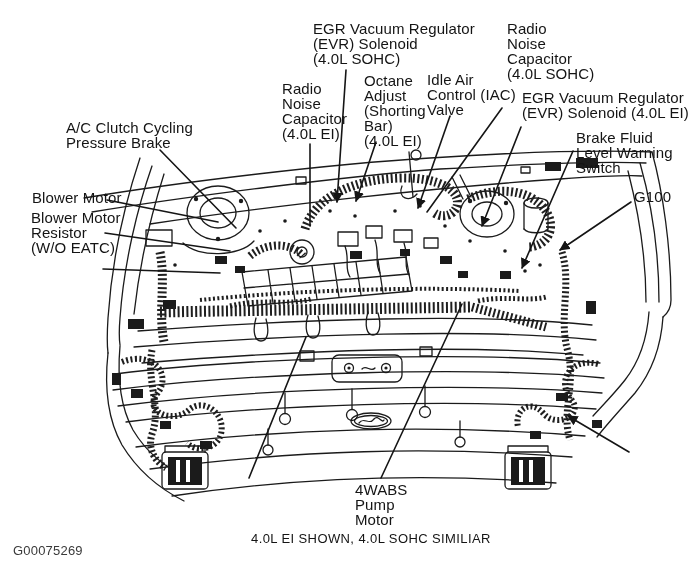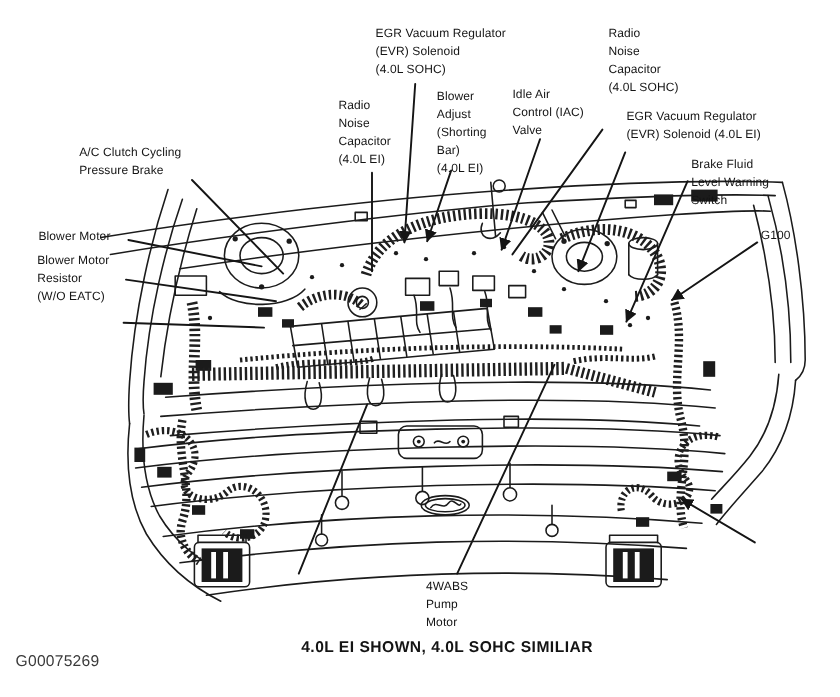--- a/index.html
+++ b/index.html
@@ -2,24 +2,24 @@
 <html><head>
 <meta charset="utf-8">
 <style>
   html,body{margin:0;padding:0;background:#ffffff;}
   .stage{
     position:relative;width:700px;height:581px;background:#ffffff;overflow:hidden;
     font-family:"Liberation Sans", sans-serif;color:#141414;
   }
   .stage svg{position:absolute;left:0;top:0;}
   .callout{
-    position:absolute;font-size:10px;line-height:15px;white-space:pre-line;
+    position:absolute;font-size:15px;line-height:15px;white-space:pre-line;
     color:#141414;letter-spacing:.1px;
   }
-  .caption{position:absolute;font-size:13px;letter-spacing:.4px;color:#141414;font-weight:bold;}
+  .caption{position:absolute;font-size:13px;letter-spacing:.4px;color:#141414;}
   .figcode{position:absolute;font-size:13px;color:#3a3a3a;letter-spacing:.2px;}
   .ink{stroke:#1b1b1b;fill:none;stroke-width:1.3;stroke-linecap:round;stroke-linejoin:round;}
   .fill{fill:#1b1b1b;stroke:none;}
   .rib{stroke:#1f1f1f;fill:none;stroke-linecap:butt;stroke-dasharray:2 2.4;}
   .lead{stroke:#151515;fill:none;stroke-width:1.6;stroke-linecap:round;}
 </style>
 </head>
 <body>
 
 <div class="stage">
@@ -216,21 +216,21 @@
 (EVR) Solenoid
 (4.0L SOHC)</div>
   <div class="callout" style="left:507px;top:21px">Radio
 Noise
 Capacitor
 (4.0L SOHC)</div>
   <div class="callout" style="left:282px;top:81px">Radio
 Noise
 Capacitor
 (4.0L EI)</div>
-  <div class="callout" style="left:364px;top:73px">Blower
+  <div class="callout" style="left:364px;top:73px">Octane
 Adjust
 (Shorting
 Bar)
 (4.0L EI)</div>
   <div class="callout" style="left:427px;top:72px">Idle Air
 Control (IAC)
 Valve</div>
   <div class="callout" style="left:522px;top:90px">EGR Vacuum Regulator
 (EVR) Solenoid (4.0L EI)</div>
   <div class="callout" style="left:576px;top:130px">Brake Fluid

